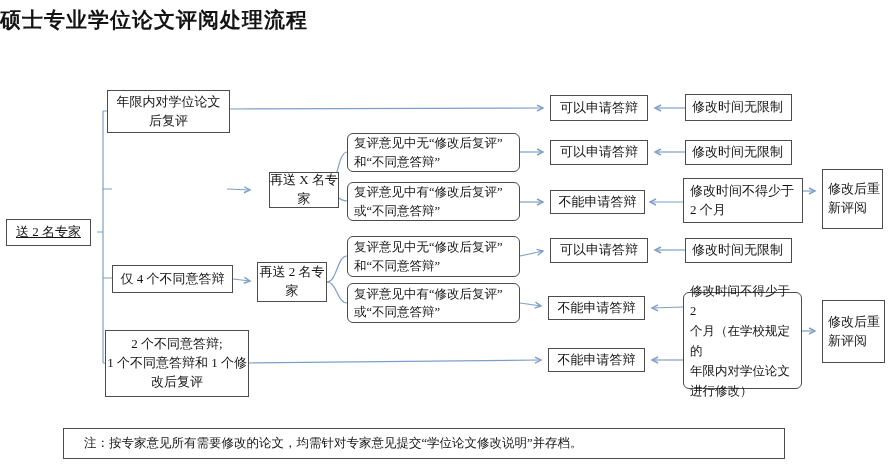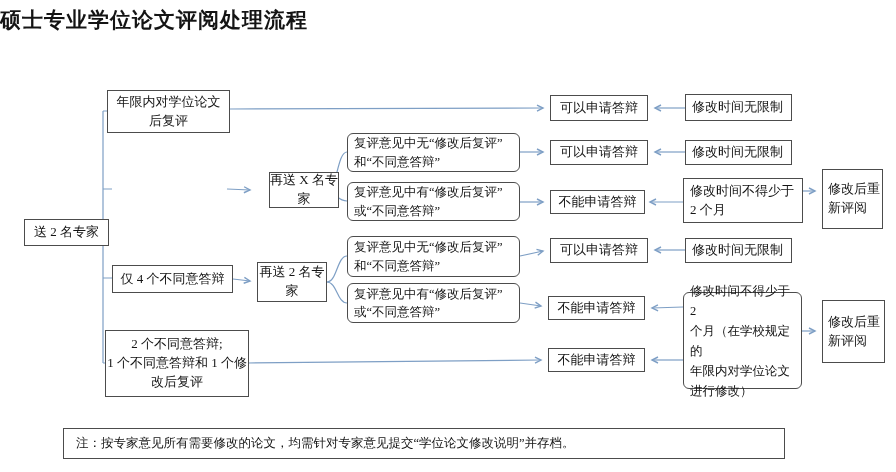--- a/index.html
+++ b/index.html
@@ -32,21 +32,21 @@
     display:flex;align-items:center;justify-content:center;
     text-align:center;
     white-space:pre-line;
     font-size:13px;line-height:1.45;
     box-sizing:border-box;
   }
   .la{justify-content:flex-start;text-align:left;padding-left:6px;padding-right:2px;}
   .sm{font-size:12.5px;border-radius:6px;}
   .note{
     justify-content:flex-start;align-items:flex-start;
-    text-align:center;padding:5px 12px;
+    text-align:center;padding:5px 20px;
     font-size:12.5px;
   }
 </style>
 </head>
 <body>
 
 <div class="stage">
 
   <div class="title">硕士专业学位论文评阅处理流程</div>
 
@@ -74,21 +74,21 @@
     <path class="ln" d="M327,282 C337,282 337,303 347,303"></path>
     <line class="ln" x1="520" y1="256" x2="543" y2="251" marker-end="url(#ar)"></line>
     <line class="ln" x1="685" y1="250" x2="655" y2="250" marker-end="url(#ar)"></line>
     <line class="ln" x1="520" y1="303" x2="541" y2="306" marker-end="url(#ar)"></line>
     <line class="ln" x1="683" y1="307" x2="652" y2="308" marker-end="url(#ar)"></line>
     <line class="ln" x1="248" y1="363" x2="541" y2="360" marker-end="url(#ar)"></line>
     <line class="ln" x1="683" y1="360" x2="652" y2="360" marker-end="url(#ar)"></line>
     <line class="ln" x1="800" y1="331" x2="815" y2="331" marker-end="url(#ar)"></line>
   </svg>
 
-  <div class="bx" style="left:24px;top:219px;width:85px;height:27px;">送 2 名专家</div>
+  <div class="bx" style="left:6px;top:219px;width:85px;height:27px;text-decoration:underline;">送 2 名专家</div>
   <div class="bx" style="left:107px;top:90px;width:123px;height:43px;">年限内对学位论文
 后复评</div>
   <div class="bx" style="left:112px;top:265px;width:121px;height:28px;">仅 4 个不同意答辩</div>
   <div class="bx" style="left:105px;top:330px;width:144px;height:67px;">2 个不同意答辩;
 1 个不同意答辩和 1 个修
 改后复评</div>
 
   <div class="bx" style="left:257px;top:172px;width:70px;height:36px;margin-left:12px;">再送 X 名专
 家</div>
   <div class="bx" style="left:257px;top:262px;width:70px;height:40px;">再送 2 名专

